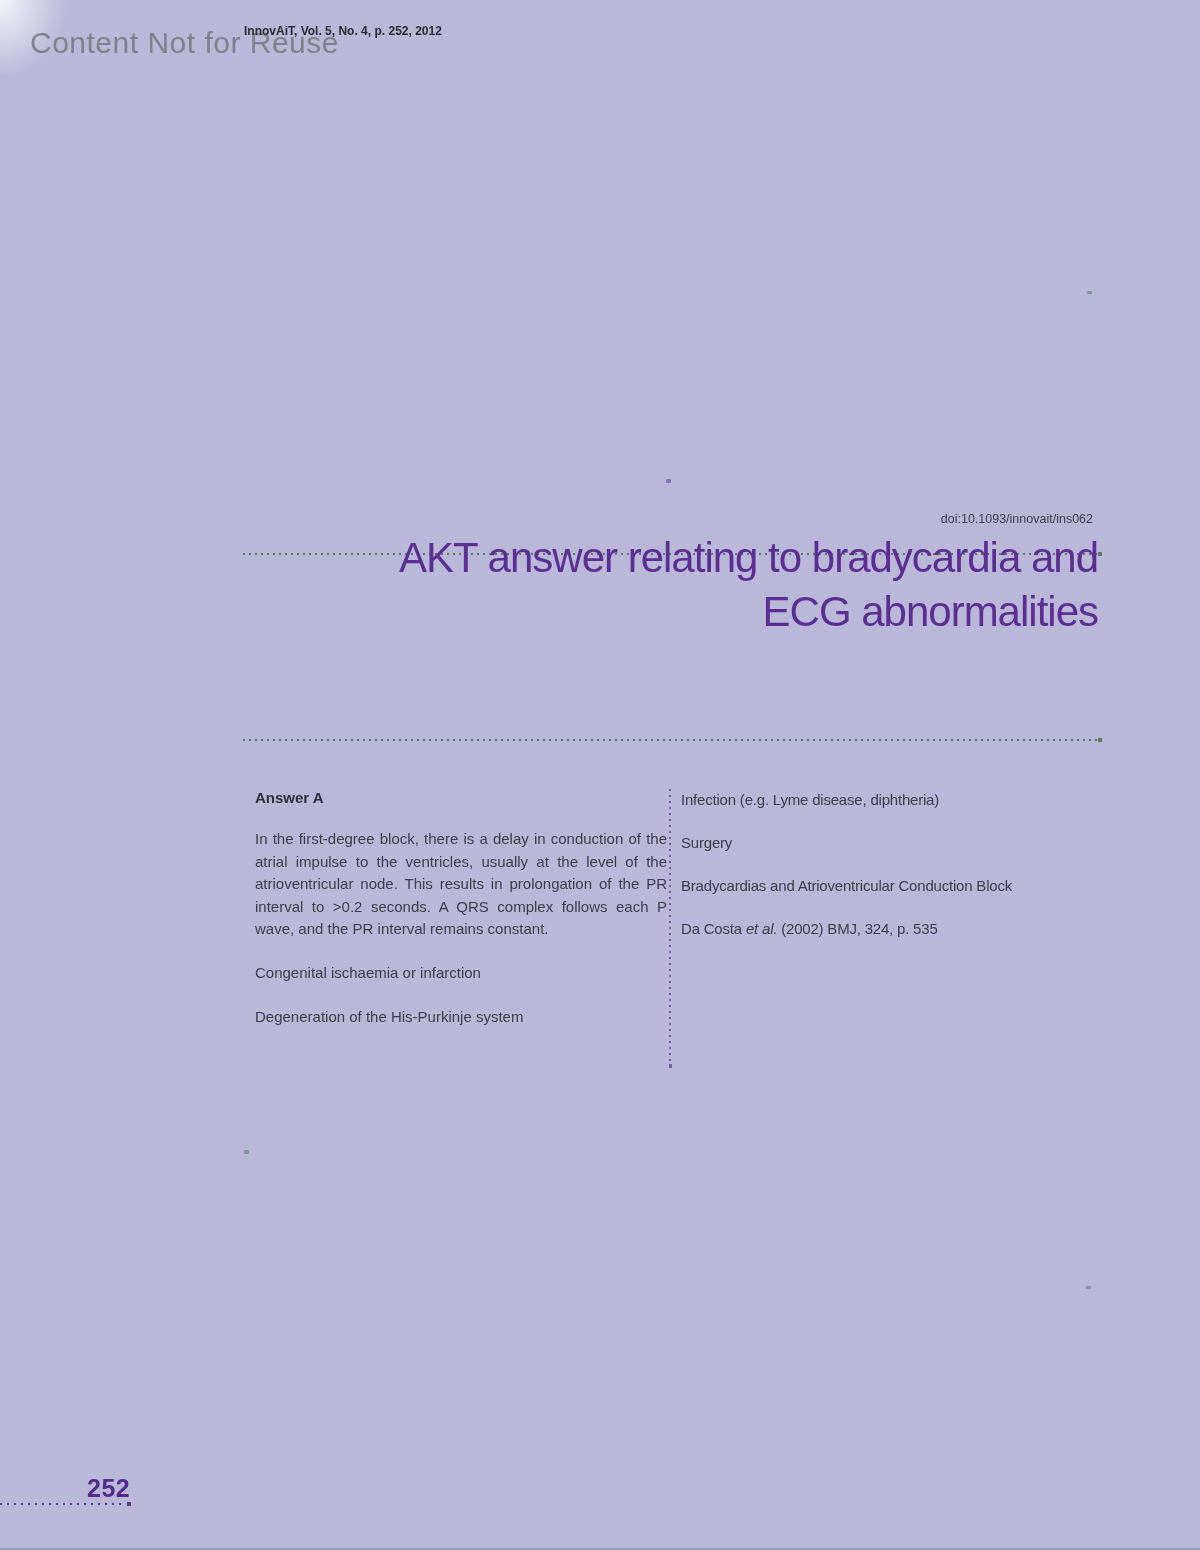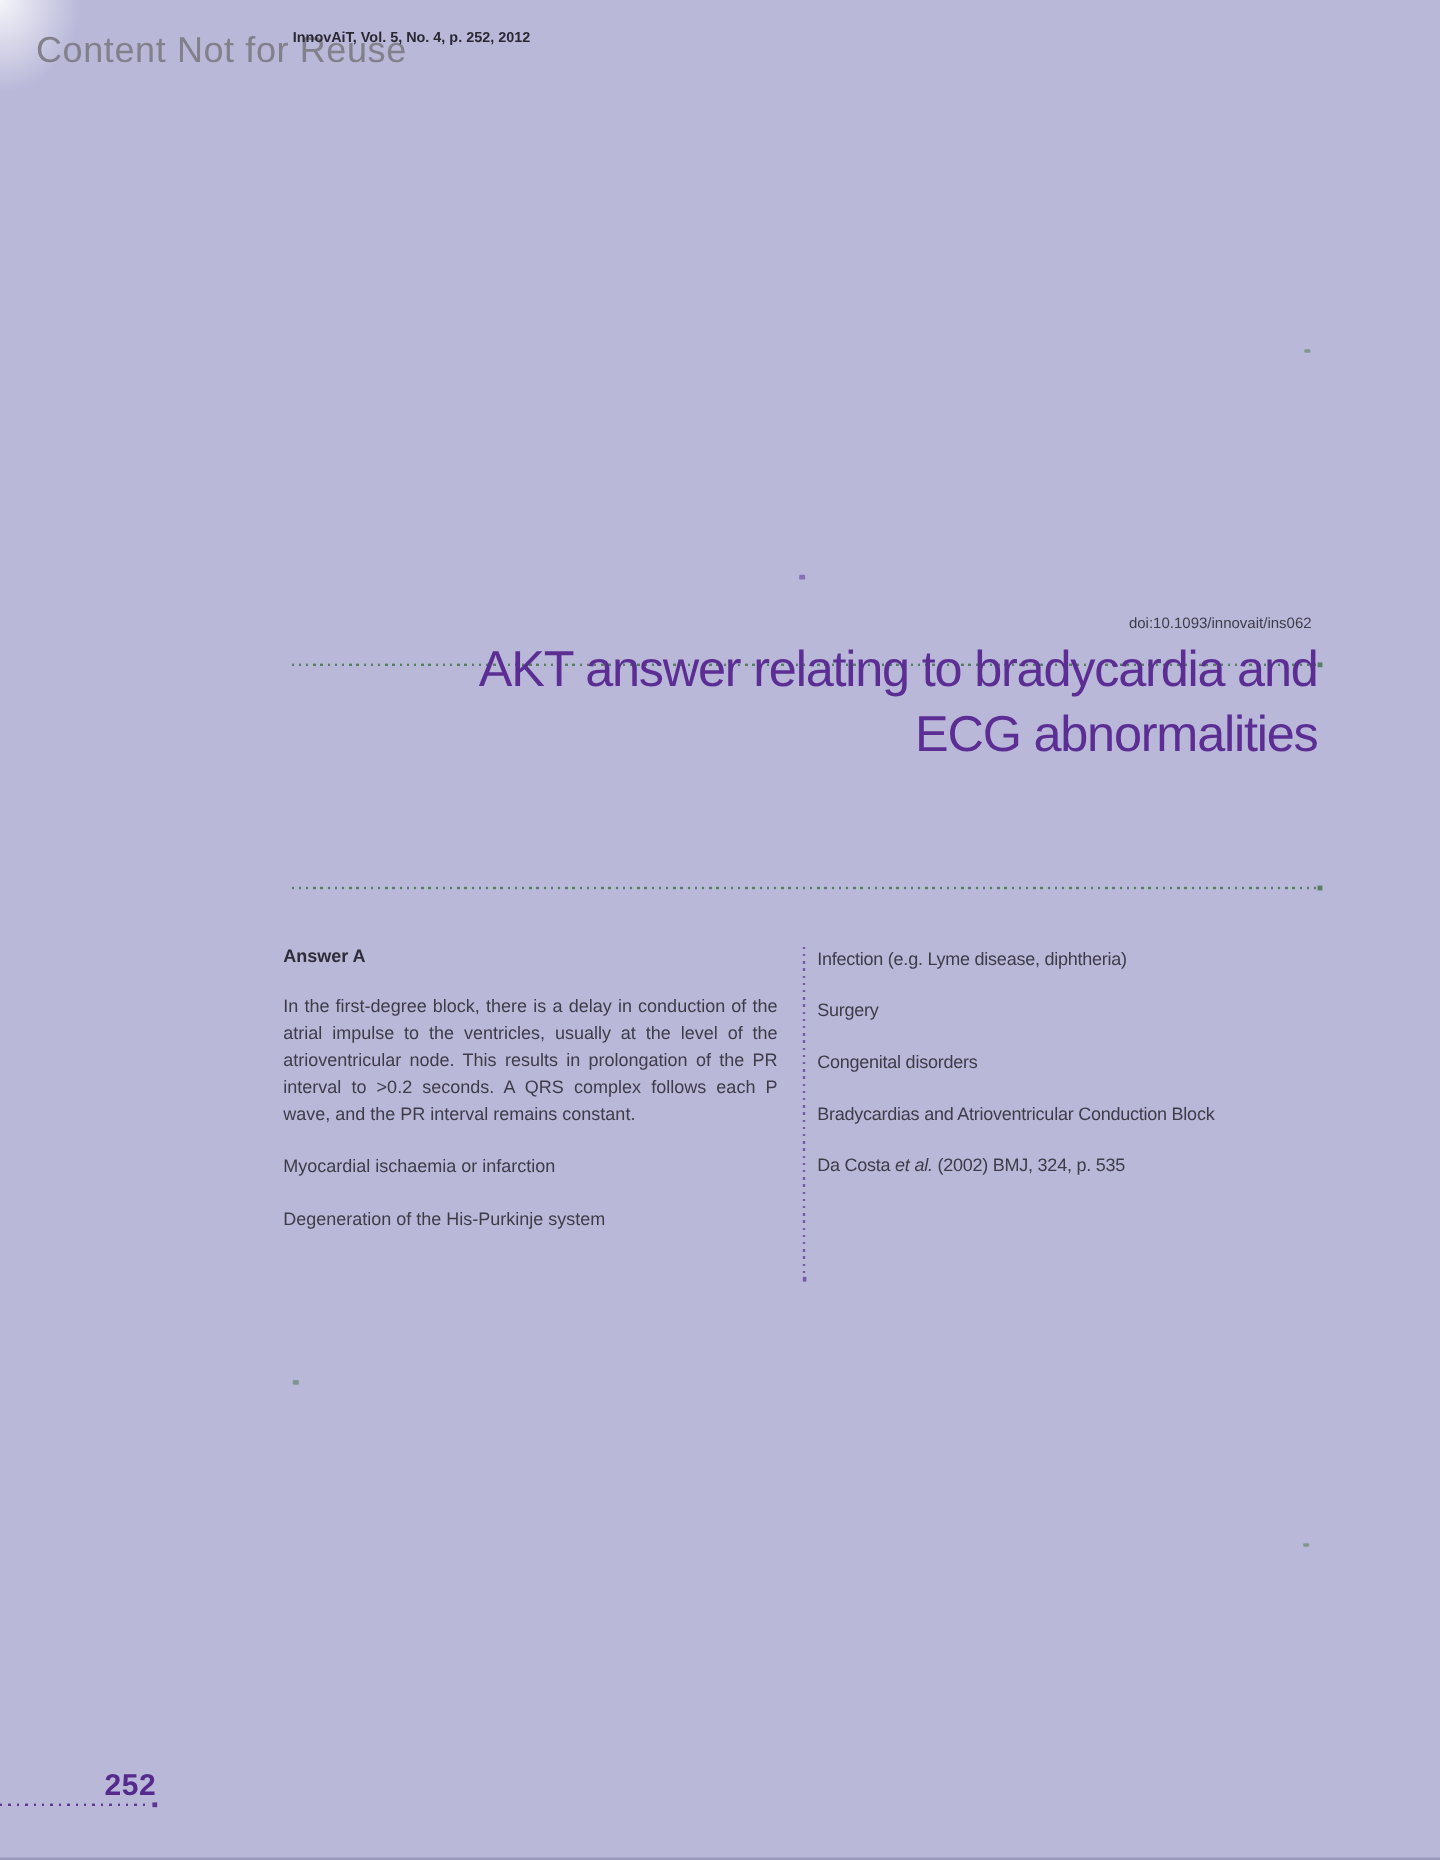--- a/index.html
+++ b/index.html
@@ -51,21 +51,21 @@
   .sep-bottom { top:739px; }
 
   .title {
     top:531px; right:102px;
     text-align:right; white-space:nowrap;
     font-size:42px; line-height:54px; letter-spacing:-1px;
     color: var(--title_purple, #5c2e94);
   }
 
   .col-left {
-    left:236px; top:788px; width:412px;
+    left:255px; top:788px; width:412px;
     font-size:15px; line-height:19px;
     color: var(--body_text, #3e3c49);
   }
   .answer-heading {
     font-weight:bold; margin-bottom:21px;
     color: var(--heading_text, #2f2d3a);
   }
   .answer-paragraph {
     text-align:justify; line-height:22.5px; margin-bottom:22px;
   }
@@ -131,30 +131,29 @@
 <div class="abs title">
   <div>AKT answer relating to bradycardia and</div>
   <div>ECG abnormalities</div>
 </div>
 
 <div class="abs dotted-h sep-bottom"></div>
 
 <div class="abs col-left">
   <div class="answer-heading">Answer A</div>
   <div class="answer-paragraph">In the first-degree block, there is a delay in conduction of the atrial impulse to the ventricles, usually at the level of the atrioventricular node. This results in prolongation of the PR interval to &gt;0.2 seconds. A QRS complex follows each P wave, and the PR interval remains constant.</div>
-  <div class="cause-item">Myocardial ischaemia or infarction</div>
+  <div class="cause-item">Congenital ischaemia or infarction</div>
   <div class="cause-item">Degeneration of the His-Purkinje system</div>
 </div>
 
 <div class="abs v-dotted"></div>
 
 <div class="abs col-right">
   <div class="list-item">Infection (e.g. Lyme disease, diphtheria)</div>
   <div class="list-item">Surgery</div>
-  <div class="list-item">Congenital disorders</div>
   <div class="list-item">Bradycardias and Atrioventricular Conduction Block</div>
   <div class="list-item">
     <span>Da Costa </span><i>et al.</i><span> (2002) BMJ, 324, p. 535</span>
   </div>
 </div>
 
 <div class="abs page-number">252</div>
 <div class="abs bottom-dotted"></div>
 
 <div class="speck speck-1"></div>

